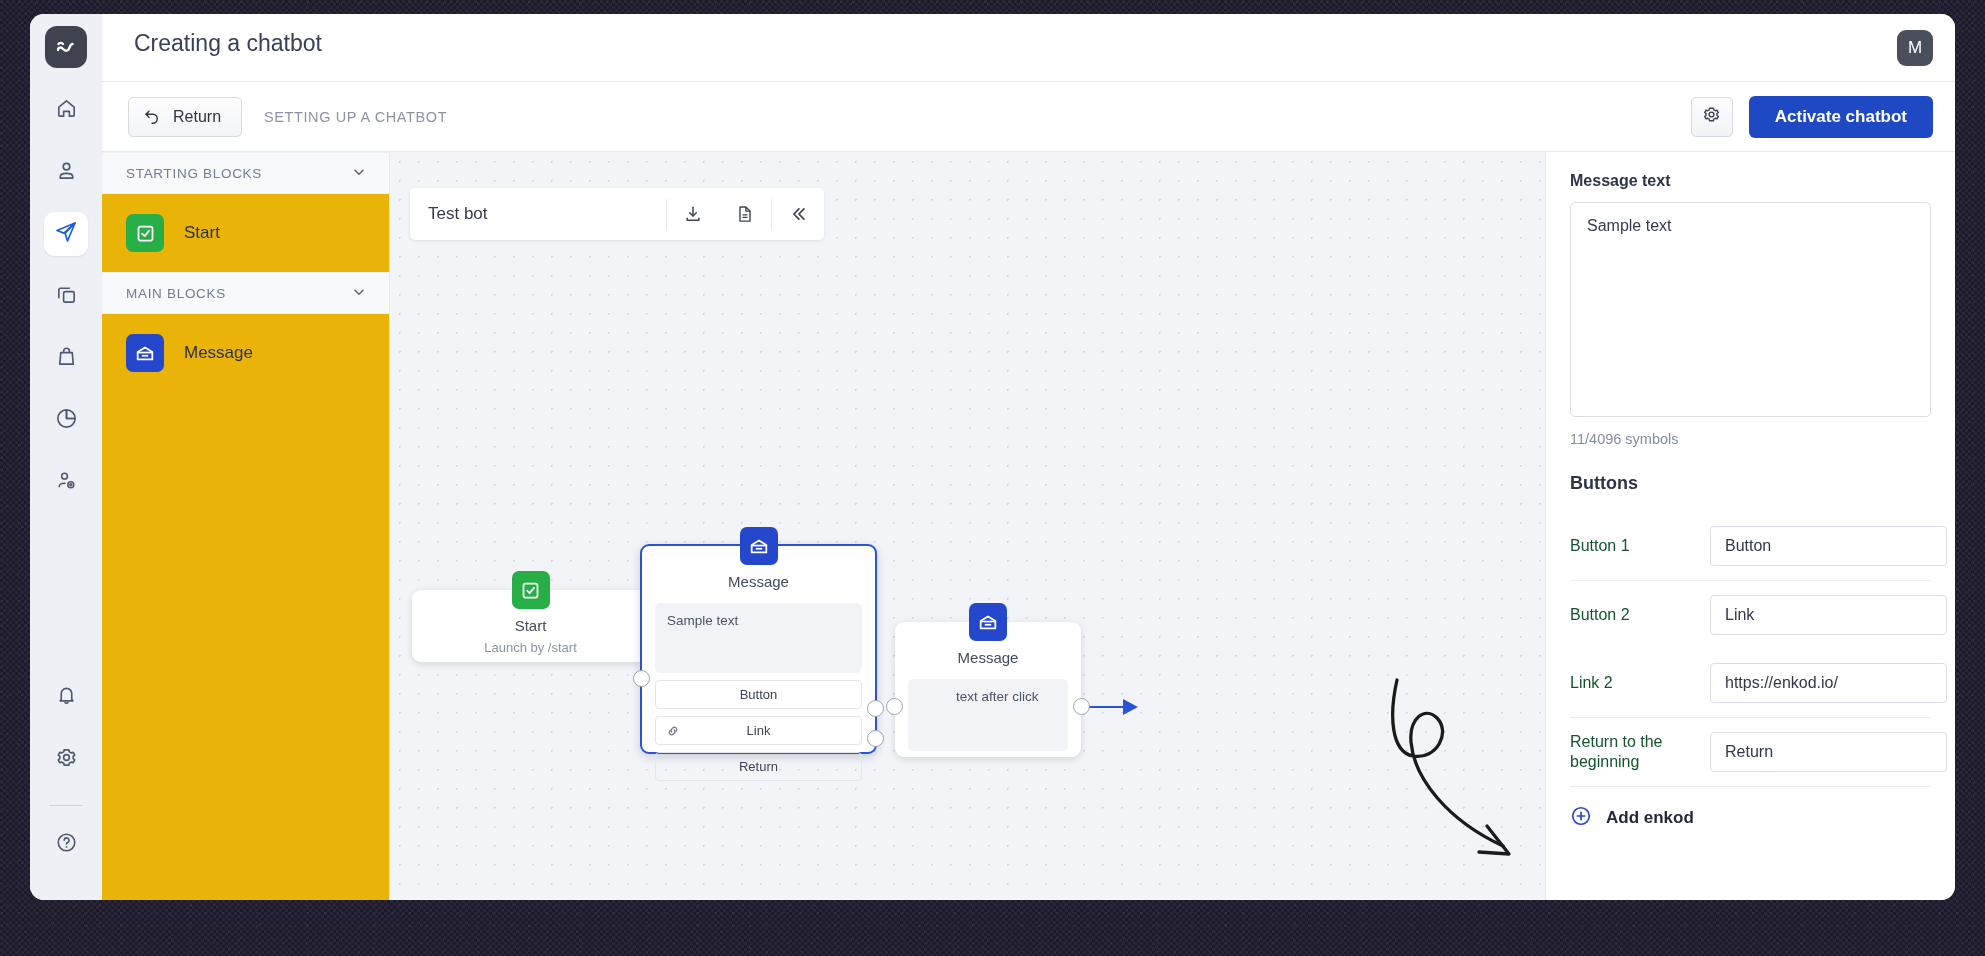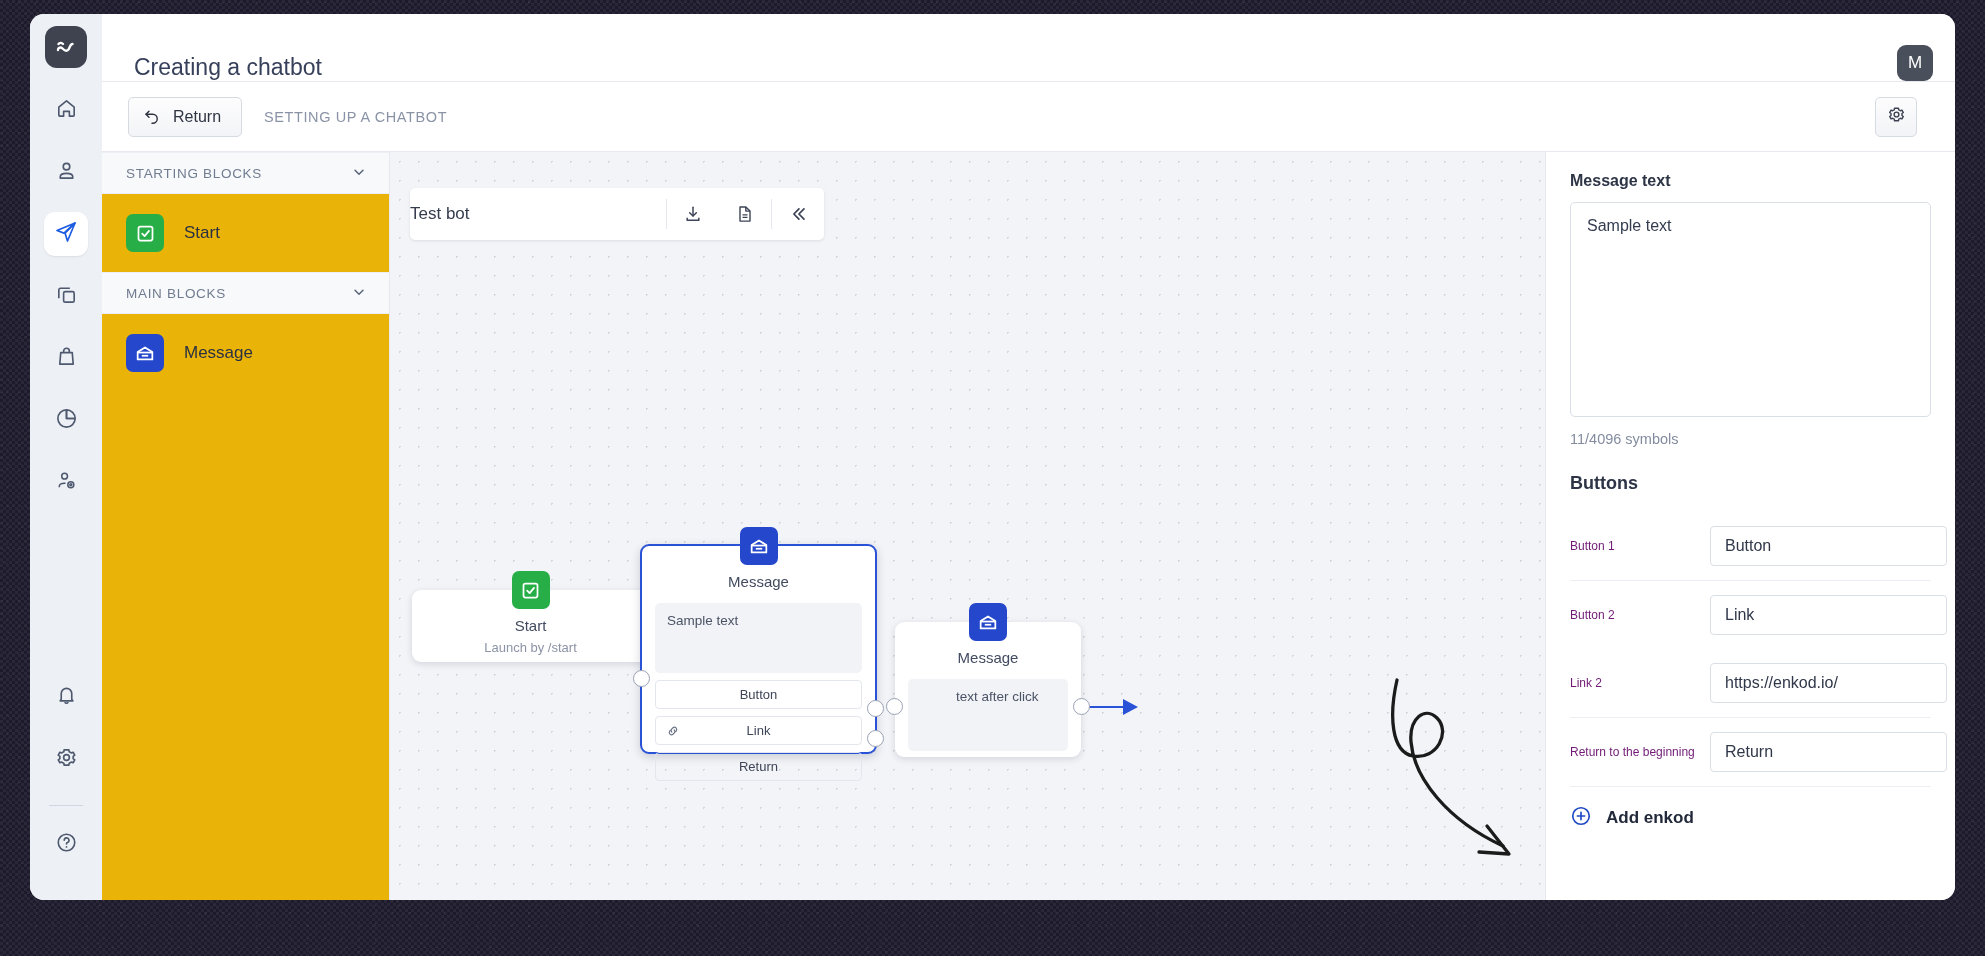--- a/index.html
+++ b/index.html
@@ -59,21 +59,21 @@
   .rail-spacer { flex: 1 1 auto; }
   .rail-div { width: 34px; height: 1px; background: #cfd6e2; margin: 6px 0 16px; }
   .rail-bottom { padding-bottom: 16px; display: flex; flex-direction: column; align-items: center; }
 
   
   .main { flex: 1 1 auto; display: flex; flex-direction: column; min-width: 0; }
 
   .topbar {
     height: 68px; flex: 0 0 68px;
     border-bottom: 1px solid #e7e9ee;
-    display: flex; align-items: flex-end; padding: 0 22px 0 32px;
+    display: flex; align-items: flex-start; padding: 16px 22px 0 32px;
     background: #fff;
   }
   .page-title { font-size: 23px; color: #36405a; font-weight: 400; }
   .topbar-spacer { flex: 1 1 auto; }
   .avatar {
     width: 36px; height: 36px; border-radius: 9px;
     background: #4a4f5c; color: #fff;
     display: flex; align-items: center; justify-content: center;
     font-size: 17px;
   }
@@ -132,21 +132,21 @@
     background-image: radial-gradient(#d2d7e0 1px, transparent 1px);
     background-size: 19px 19px;
   }
   .cvs-toolbar {
     position: absolute; left: 20px; top: 36px;
     width: 414px; height: 52px;
     background: #fff; border-radius: 5px;
     display: flex; align-items: center;
     box-shadow: 0 1px 3px rgba(20,30,60,.10);
   }
-  .cvs-name { flex: 1 1 auto; font-size: 17px; color: #343c4e; }
+  .cvs-name { flex: 1 1 auto; padding-left: 18px; font-size: 17px; color: #343c4e; }
   .tb-sep { width: 1px; height: 30px; background: #e4e7ee; }
   .tb-ic { width: 52px; height: 52px; display: flex; align-items: center; justify-content: center; color: #3d4457; cursor: pointer; }
 
   .node { position: absolute; background: #fff; border-radius: 9px; box-shadow: 0 2px 7px rgba(20,30,60,.14); }
   .node.sel { border: 2px solid #2a52d6; box-shadow: 0 3px 10px rgba(20,30,60,.18); }
   .node-badge {
     position: absolute; left: 50%; transform: translateX(-50%); top: -19px;
     width: 38px; height: 38px; border-radius: 7px;
     display: flex; align-items: center; justify-content: center;
   }
@@ -176,21 +176,21 @@
   }
   .r-label { font-size: 16px; color: #2d3446; font-weight: bold; margin-bottom: 12px; }
   .r-textarea {
     width: 100%; height: 215px; border: 1px solid #dadee6; border-radius: 5px;
     padding: 14px 16px; font-size: 16px; color: #333c50;
     font-family: "Liberation Sans", sans-serif; resize: none; background: #fff;
   }
   .r-count { font-size: 14.5px; color: #838c9f; margin: 10px 0 26px; }
   .r-section { font-size: 18px; color: #2d3446; font-weight: bold; margin-bottom: 18px; }
   .r-row { display: flex; align-items: center; gap: 12px; padding: 14px 0; }
-  .r-row-label { width: 128px; flex: 0 0 128px; font-size: 12px; color: #701a75; line-height: 1.25; }
+  .r-row-label { width: 128px; flex: 0 0 128px; font-size: 16px; color: #14532d; line-height: 1.25; }
   .r-input {
     flex: 1 1 auto; height: 40px; border: 1px solid #dadee6; border-radius: 4px;
     padding: 0 14px; font-size: 16px; color: #2f3749;
     font-family: "Liberation Sans", sans-serif; background: #fff;
   }
   .r-trash { width: 22px; flex: 0 0 22px; display: flex; align-items: center; justify-content: center; color: #3f4758; cursor: pointer; }
   .r-sep { height: 1px; background: #ebeef3; }
   .r-add { display: flex; align-items: center; gap: 14px; padding: 18px 0 0; cursor: pointer; }
   .r-add-label { font-size: 17px; color: #22293a; font-weight: bold; }
 
@@ -328,20 +328,21 @@
       <div class="crumb">SETTING UP A CHATBOT</div>
       <div class="ab-spacer"></div>
       <div class="btn-gear">
         <span>
           <svg width="19" height="19" viewBox="0 0 24 24" fill="none" stroke="currentColor" stroke-width="1.8" stroke-linejoin="round">
             <circle cx="12" cy="12" r="3"></circle>
             <path d="M19 12a7.3 7.3 0 0 0-.1-1.2l1.7-1.3-1.7-3-2 .8a7 7 0 0 0-2.1-1.2L14.5 4h-5l-.3 2.1a7 7 0 0 0-2.1 1.2l-2-.8-1.7 3 1.7 1.3a7 7 0 0 0 0 2.4l-1.7 1.3 1.7 3 2-.8a7 7 0 0 0 2.1 1.2l.3 2.1h5l.3-2.1a7 7 0 0 0 2.1-1.2l2 .8 1.7-3-1.7-1.3c.06-.4.1-.8.1-1.2z"></path>
           </svg>
         </span>
       </div>
+      <div class="btn-activate">Activate chatbot</div>
     </div>
 
     <div class="body">
 
       <div class="blocks">
         <div class="blk-head">
           <span>STARTING BLOCKS</span>
           <span>
             <svg width="16" height="16" viewBox="0 0 24 24" fill="none" stroke="#5b6478" stroke-width="2.2" stroke-linecap="round" stroke-linejoin="round">
                 <path d="M6 9.5 12 15.5 18 9.5"></path>

